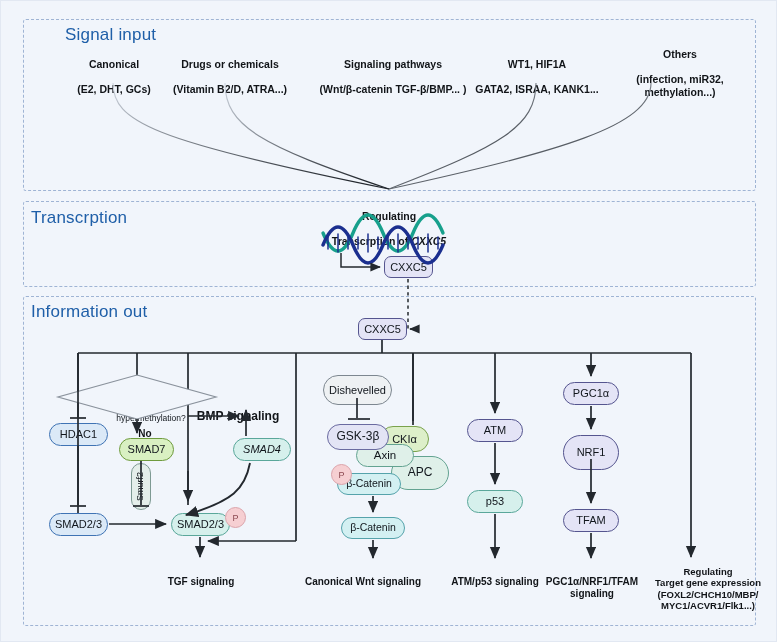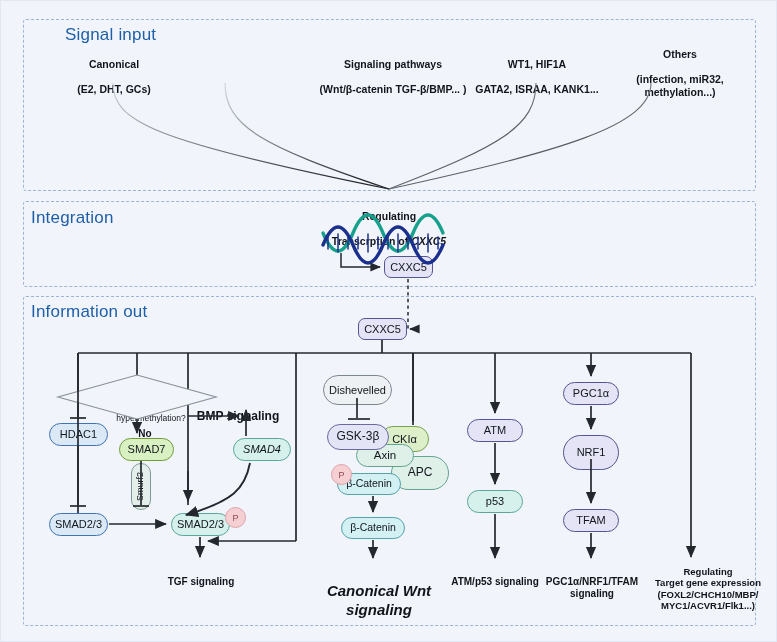--- a/index.html
+++ b/index.html
@@ -87,39 +87,43 @@
 <div id="canvas">
 
   <div class="panel" style="left:22px;top:18px;width:733px;height:172px;"></div>
   <div class="panel-title" style="left:30px;top:24px;margin-left:34px;">Signal input</div>
 
   <div class="lbl bold" style="left:58px;top:44px;width:110px;font-size:10.5px;">
     <span>Canonical</span><br>
     <span>(E2, DHT, GCs)</span>
   </div>
 
+  <div class="lbl bold" style="left:159px;top:44px;width:140px;font-size:10.5px;">
+    <span>Drugs or chemicals</span><br>
+    <span>(Vitamin B2/D, ATRA...)</span>
+  </div>
 
   <div class="lbl bold" style="left:302px;top:44px;width:180px;font-size:10.5px;">
     <span>Signaling pathways</span><br>
     <span>(Wnt/β-catenin TGF-β/BMP... )</span>
   </div>
 
   <div class="lbl bold" style="left:458px;top:44px;width:156px;font-size:10.5px;">
     <span>WT1, HIF1A</span><br>
     <span>GATA2, ISRAA, KANK1...</span>
   </div>
 
   <div class="lbl bold" style="left:614px;top:34px;width:130px;font-size:10.5px;">
     <span>Others</span><br>
     <span>(infection, miR32,
 methylation...)</span>
   </div>
 
   <div class="panel" style="left:22px;top:200px;width:733px;height:86px;"></div>
-  <div class="panel-title" style="left:30px;top:207px;">Integration</div>
+  <div class="panel-title" style="left:30px;top:207px;">Transcrption</div>
 
   <div class="lbl bold" style="left:313px;top:196px;width:150px;font-size:10.5px;">
     <span>Regulating</span><br>
     <span>Transcrption of </span><span style="font-style:italic;">CXXC5</span>
   </div>
 
   <div class="node n-lav" style="left:383px;top:255px;width:49px;height:22px;border-radius:7px;">
     <span>CXXC5</span>
   </div>
 
@@ -198,21 +202,21 @@
     <span>β-Catenin</span>
   </div>
   <div class="p-badge" style="left:330px;top:463px;">
     <span>P</span>
   </div>
 
   <div class="node n-cyan" style="left:340px;top:516px;width:64px;height:22px;font-size:10.5px;">
     <span>β-Catenin</span>
   </div>
 
-  <div class="lbl bold" style="left:308px;top:563px;width:140px;font-size:15px;font-style:italic;">
+  <div class="lbl bold" style="left:292px;top:563px;width:140px;font-size:10px;">
     <span>Canonical Wnt signaling</span>
   </div>
 
   <div class="node n-lav" style="left:466px;top:418px;width:56px;height:23px;">
     <span>ATM</span>
   </div>
   <div class="node n-teal2" style="left:466px;top:489px;width:56px;height:23px;">
     <span>p53</span>
   </div>
   <div class="lbl bold" style="left:441px;top:563px;width:106px;font-size:10px;">

